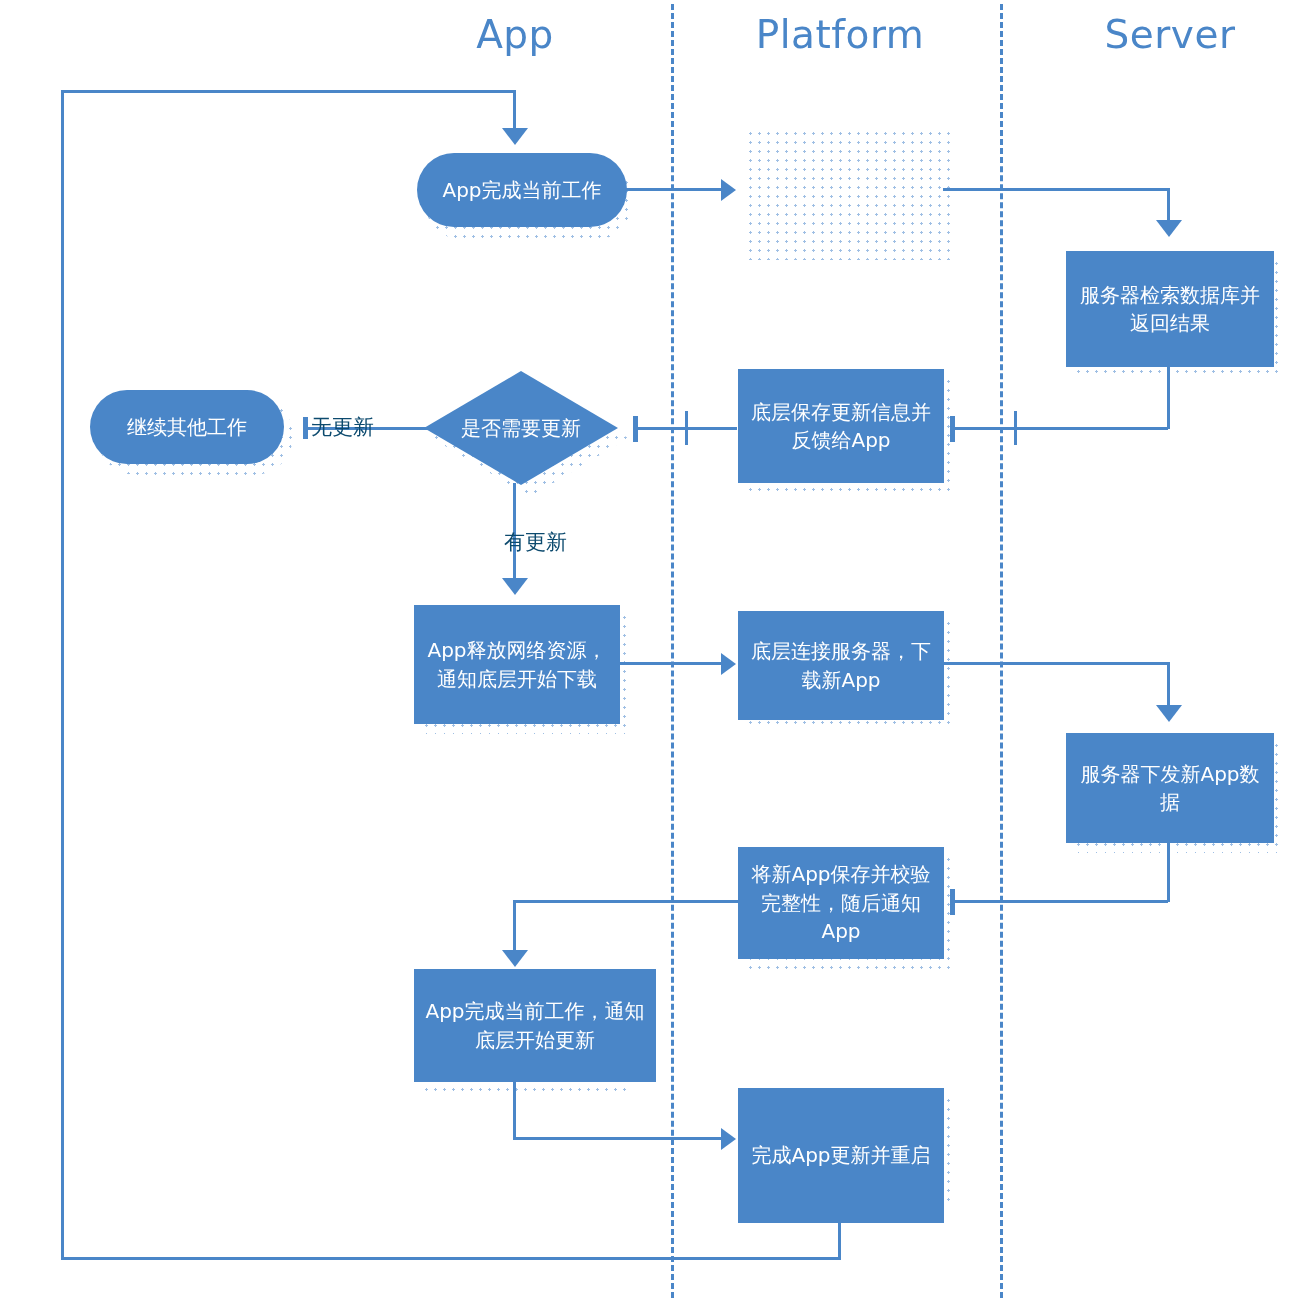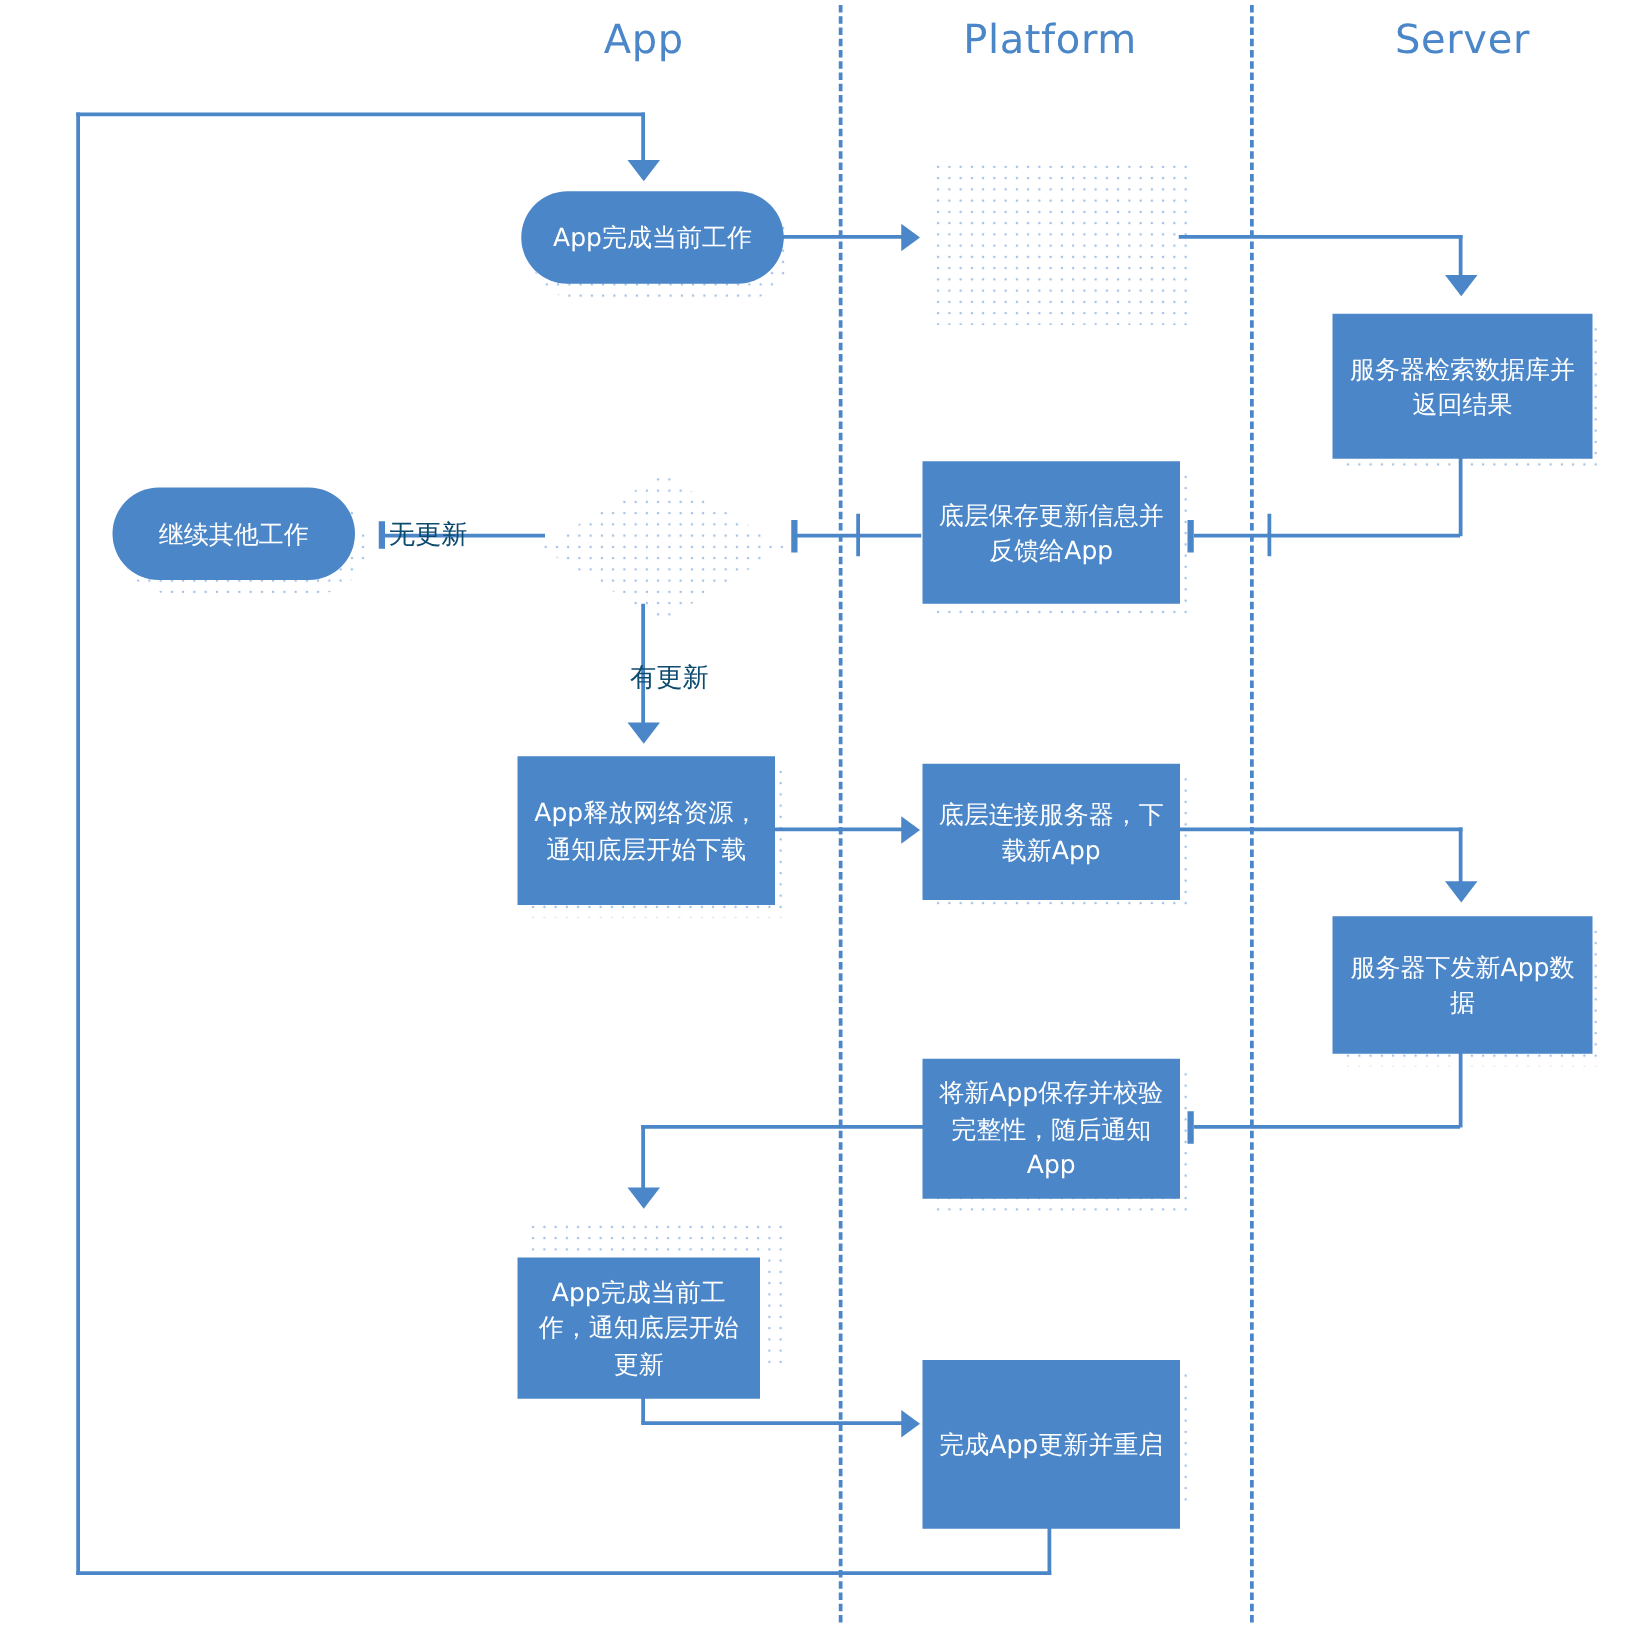--- a/index.html
+++ b/index.html
@@ -3,21 +3,21 @@
 <meta charset="utf-8">
 <style>
   html,body{margin:0;padding:0;background:#ffffff;}
   body{font-family:"DejaVu Sans","Liberation Sans",sans-serif;}
   #canvas{position:relative;width:1313px;height:1300px;background:#fff;overflow:hidden;}
 
   
   .lane-title{
     position:absolute;
     color:#4a86c8;
-    font-size:32px;
+    font-size:39px;
     font-weight:400;
     letter-spacing:.5px;
     text-align:center;
     white-space:nowrap;
     font-family:"DejaVu Sans","Liberation Sans",sans-serif;
   }
 
   
   .lane-divider{
     position:absolute;
@@ -191,20 +191,24 @@
 
 
   <div class="node rect" style="left:1066px;top:251px;width:208px;height:116px;">
     <span class="lbl">服务器检索数据库并返回结果</span>
   </div>
 
   <div class="node round" style="left:90px;top:390px;width:194px;height:74px;">
     <span class="lbl">继续其他工作</span>
   </div>
 
+  <div class="diamond-wrap" style="left:424px;top:371px;width:194px;height:114px;">
+    <div class="diamond-shape"></div>
+    <span class="lbl">是否需要更新</span>
+  </div>
 
   <div class="node rect" style="left:738px;top:369px;width:206px;height:114px;">
     <span class="lbl">底层保存更新信息并反馈给App</span>
   </div>
 
   <div class="node rect" style="left:414px;top:605px;width:206px;height:119px;align-items:center;">
     <span class="lbl">App释放网络资源，通知底层开始下载</span>
   </div>
 
   <div class="node rect" style="left:738px;top:611px;width:206px;height:109px;">
@@ -212,21 +216,21 @@
   </div>
 
   <div class="node rect" style="left:1066px;top:733px;width:208px;height:110px;">
     <span class="lbl">服务器下发新App数据</span>
   </div>
 
   <div class="node rect" style="left:738px;top:847px;width:206px;height:112px;">
     <span class="lbl">将新App保存并校验完整性，随后通知App</span>
   </div>
 
-  <div class="node rect" style="left:414px;top:969px;width:194px;height:113px;margin-top:37px;">
+  <div class="node rect" style="left:414px;top:969px;width:242px;height:113px;">
     <span class="lbl">App完成当前工作，通知底层开始更新</span>
   </div>
 
   <div class="node rect" style="left:738px;top:1088px;width:206px;height:135px;">
     <span class="lbl">完成App更新并重启</span>
   </div>
 
   <div class="edge-label" style="left:311px;top:413px;">
     <span>无更新</span>
   </div>

